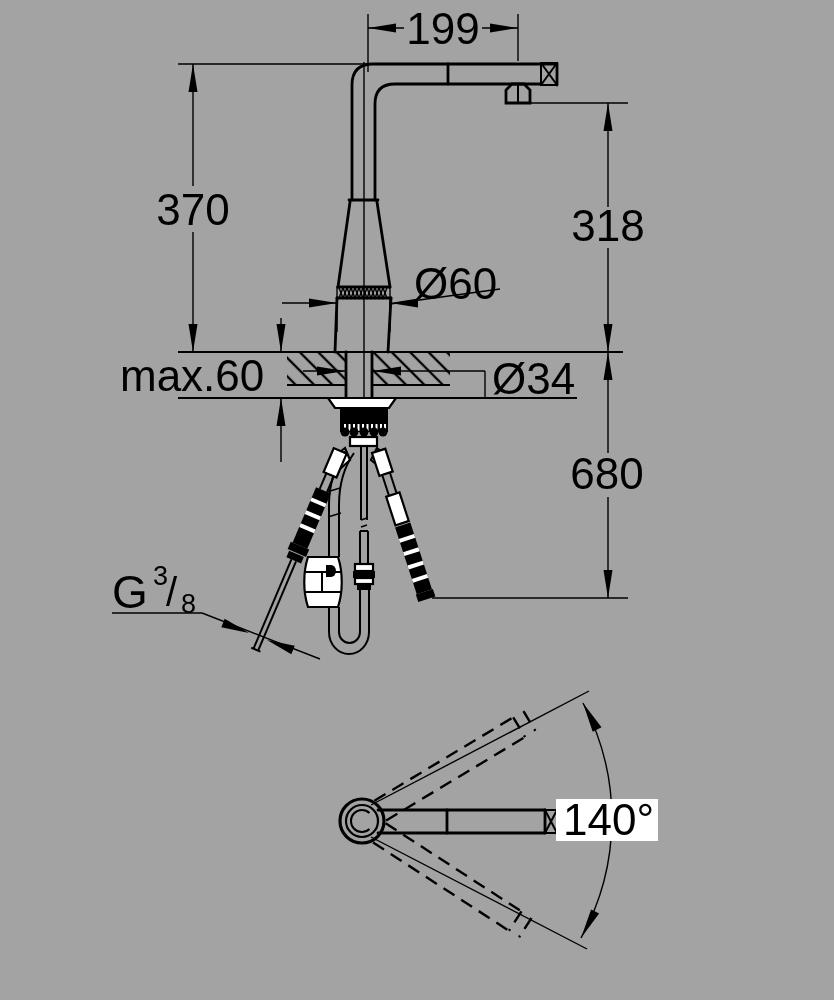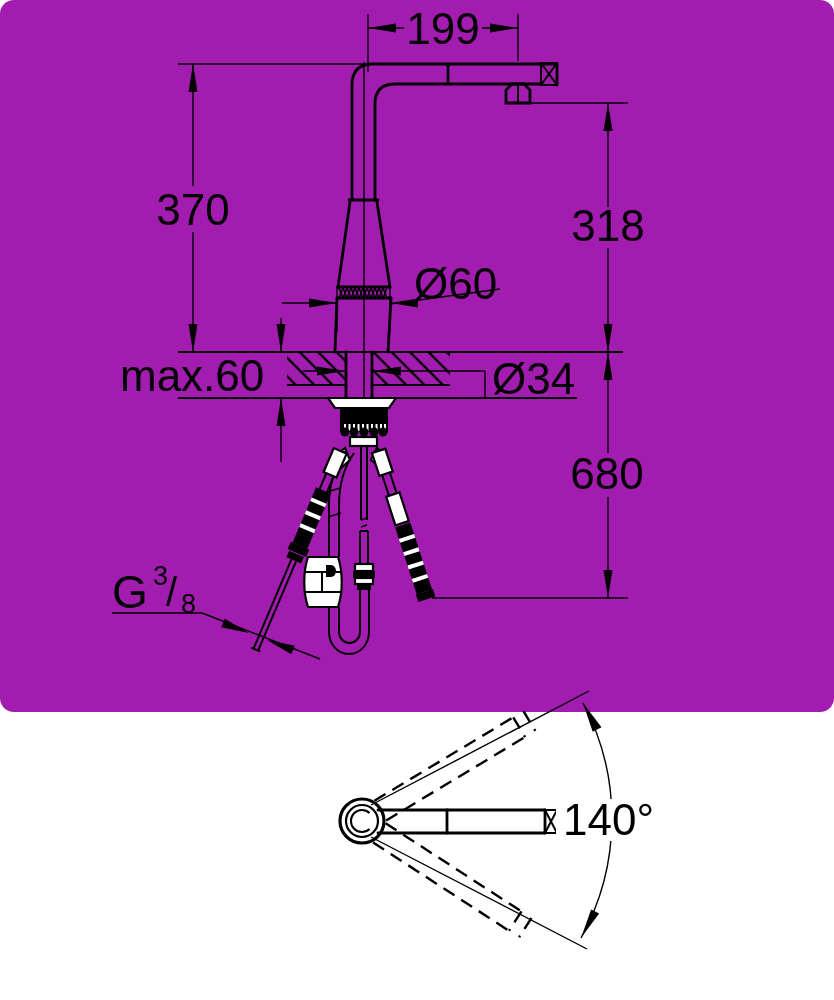--- a/index.html
+++ b/index.html
@@ -7,23 +7,22 @@
     padding: 0;
     background: #ffffff;
     width: 834px;
     height: 1000px;
     overflow: hidden;
     font-family: "Liberation Sans", sans-serif;
   }
   .stage {
     position: relative;
     width: 834px;
-    height: 712px;
-    background: #a21caf;
-    border-radius: 14px;
+    height: 1000px;
+    background: #a3a3a3;
   }
   svg { display: block; }
   text {
     font-family: "Liberation Sans", "DejaVu Sans", sans-serif;
     fill: #000000;
   }
   .dim-txt  { font-size: 44px; }
   .dim-txt-mid { text-anchor: middle; }
   .thick { stroke: #000; stroke-width: 2.8; fill: none; stroke-linecap: round; }
   .med   { stroke: #000; stroke-width: 2.0; fill: none; }

